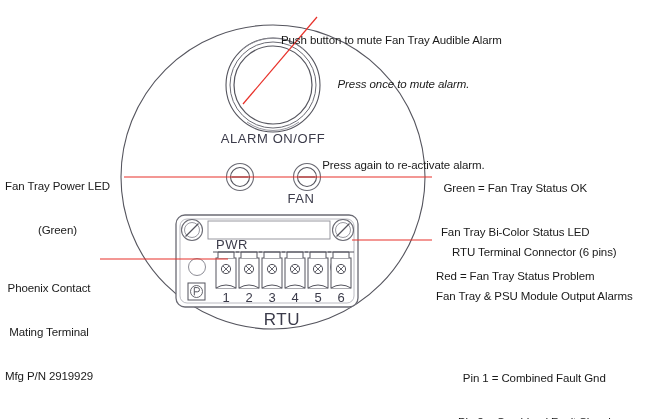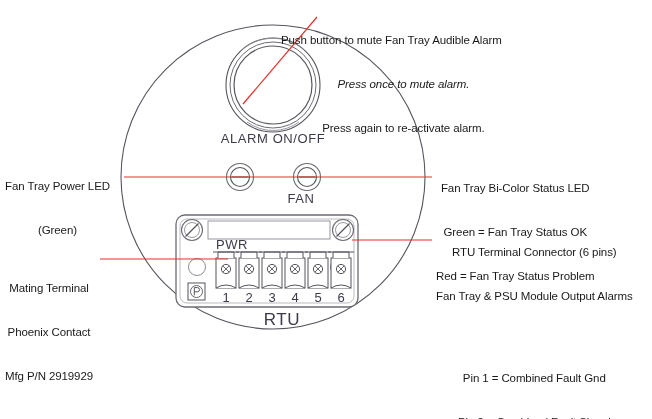--- a/index.html
+++ b/index.html
@@ -201,37 +201,37 @@
   <div class="pin-num" style="left:219px; top:290px;">1</div>
   <div class="pin-num" style="left:242px; top:290px;">2</div>
   <div class="pin-num" style="left:265px; top:290px;">3</div>
   <div class="pin-num" style="left:288px; top:290px;">4</div>
   <div class="pin-num" style="left:311px; top:290px;">5</div>
   <div class="pin-num" style="left:334px; top:290px;">6</div>
 
   <div class="blk" style="left:281px; top:4px;">
     <div>Push button to mute Fan Tray Audible Alarm</div>
     <div style="padding-left:24px;font-style:italic;">Press once to mute alarm.</div>
-    <div style="padding-left:24px;">Press again to re-activate alarm.</div>
+    <div style="padding-left:24px;margin-top:37px;">Press again to re-activate alarm.</div>
   </div>
 
   <div class="blk" style="left:5px; top:150px;">
     <div>Fan Tray Power LED</div>
     <div>(Green)</div>
   </div>
 
   <div class="blk" style="left:436px; top:152px;">
+    <div>Green = Fan Tray Status OK</div>
     <div>Fan Tray Bi-Color Status LED</div>
-    <div>Green = Fan Tray Status OK</div>
     <div>Red = Fan Tray Status Problem</div>
   </div>
 
   <div class="blk" style="left:5px; top:252px;">
+    <div>Phoenix Contact</div>
     <div>Mating Terminal</div>
-    <div>Phoenix Contact</div>
     <div>Mfg P/N 2919929</div>
   </div>
 
   <div class="blk" style="left:436px; top:216px;">
     <div>RTU Terminal Connector (6 pins)</div>
     <div>Fan Tray &amp; PSU Module Output Alarms</div>
     <div style="height:9px;"></div>
     <div>Pin 1 = Combined Fault Gnd</div>
     <div>Pin 2 = Combined Fault Signal</div>
     

